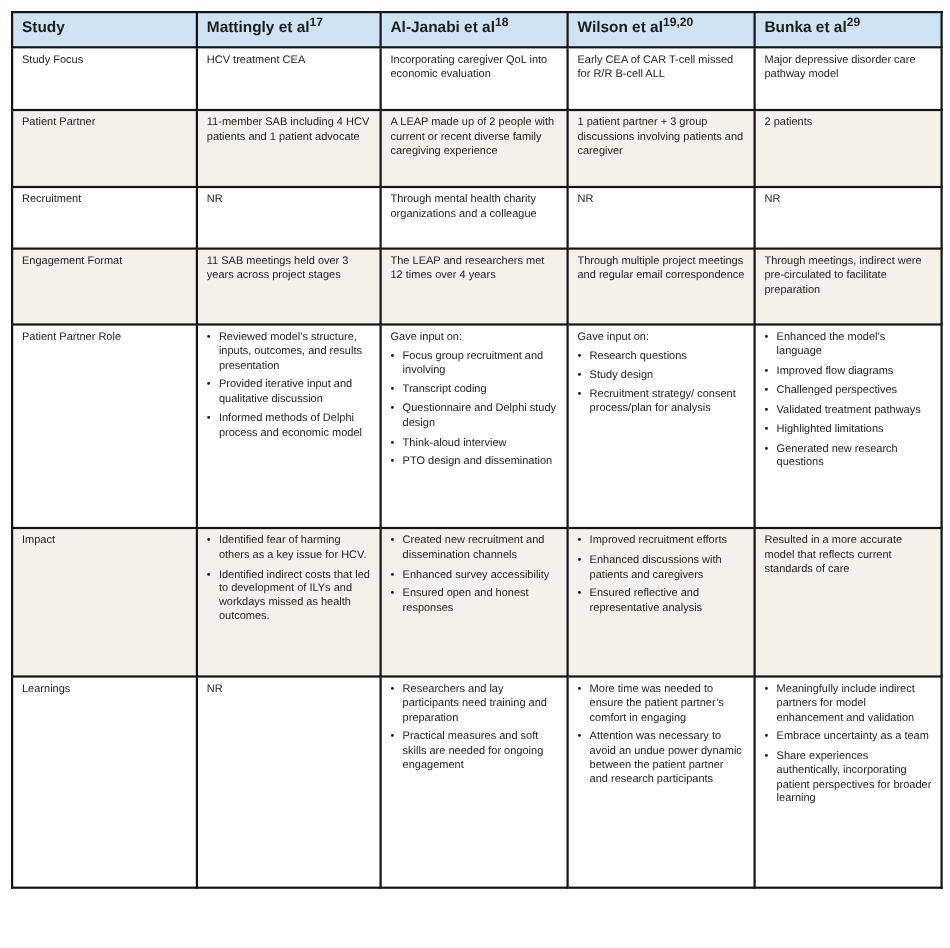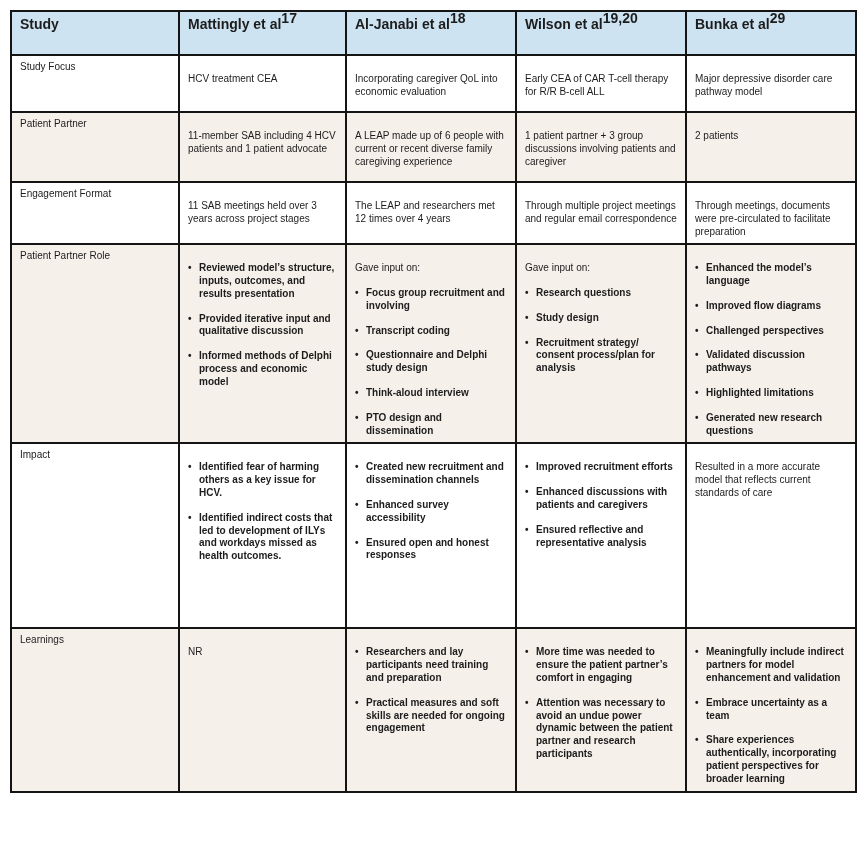--- a/index.html
+++ b/index.html
@@ -34,39 +34,39 @@
   }
   col.c0{width:168px;}
   col.c1{width:167px;}
   col.c2{width:170px;}
   col.c3{width:170px;}
   col.c4{width:170px;}
   thead th{
     background:var(--header-bg);
     font-weight:bold;
     font-size:14px;
-    padding-top:4px;padding-bottom:20px;
+    padding-top:4px;padding-bottom:8px;
   }
   thead tr{height:27px;}
   tbody tr:nth-child(odd){background:var(--row-bg);}
   tbody tr:nth-child(even){background:var(--row-alt-bg);}
   tbody tr:nth-child(1){height:57px;}
   tbody tr:nth-child(2){height:70px;}
   tbody tr:nth-child(3){height:56px;}
   tbody tr:nth-child(4){height:69px;}
   tbody tr:nth-child(5){height:185px;}
   tbody tr:nth-child(6){height:135px;}
   tbody tr:nth-child(7){height:192px;}
-  td p{margin:12px 0 4px 0;}
+  td p{margin:0 0 4px 0;}
   td p:last-child{margin-bottom:0;}
   td ul{margin:0;padding:0;list-style:none;}
-  td li{position:relative;padding-left:11px;margin:12px 0 5px 0;font-weight:bold;}
+  td li{position:relative;padding-left:11px;margin:0 0 5px 0;}
   td li:last-child{margin-bottom:0;}
   td li::before{content:"\2022";position:absolute;left:0;top:0;}
-  sup{font-size:14px;line-height:0;text-align:center;}
+  sup{font-size:11px;line-height:0;text-align:center;}
 </style>
 </head>
 <body>
 
 <div class="wrap">
   <table>
     <colgroup>
       <col class="c0">
         <col class="c1">
         <col class="c2">
@@ -85,54 +85,69 @@
     <tbody>
         <tr>
           <td>Study Focus</td>
           <td>
             <p>HCV treatment CEA</p>
           </td>
           <td>
             <p>Incorporating caregiver QoL into economic evaluation</p>
           </td>
           <td>
-            <p>Early CEA of CAR T-cell therapy for R/R B-cell ALL</p>
+            <p>Early CEA of CAR T-cell missed for R/R B-cell ALL</p>
           </td>
           <td>
             <p>Major depressive disorder care pathway model</p>
           </td>
         </tr>
         <tr>
           <td>Patient Partner</td>
           <td>
             <p>11-member SAB including 4 HCV patients and 1 patient advocate</p>
           </td>
           <td>
-            <p>A LEAP made up of 6 people with current or recent diverse family caregiving experience</p>
+            <p>A LEAP made up of 2 people with current or recent diverse family caregiving experience</p>
           </td>
           <td>
             <p>1 patient partner + 3 group discussions involving patients and caregiver</p>
           </td>
           <td>
             <p>2 patients</p>
           </td>
         </tr>
         <tr>
+          <td>Recruitment</td>
+          <td>
+            <p>NR</p>
+          </td>
+          <td>
+            <p>Through mental health charity organizations and a colleague</p>
+          </td>
+          <td>
+            <p>NR</p>
+          </td>
+          <td>
+            <p>NR</p>
+          </td>
+        </tr>
+        <tr>
           <td>Engagement Format</td>
           <td>
             <p>11 SAB meetings held over 3 years across project stages</p>
           </td>
           <td>
             <p>The LEAP and researchers met 12 times over 4 years</p>
           </td>
           <td>
             <p>Through multiple project meetings and regular email correspondence</p>
           </td>
           <td>
-            <p>Through meetings, documents were pre-circulated to facilitate preparation</p>
+            <p>Through meetings, indirect were pre-circulated to facilitate preparation</p>
           </td>
         </tr>
         <tr>
           <td>Patient Partner Role</td>
           <td>
             <ul>
               <li>Reviewed model’s structure, inputs, outcomes, and results presentation</li>
               <li>Provided iterative input and qualitative discussion</li>
               <li>Informed methods of Delphi process and economic model</li>
             </ul>
@@ -153,21 +168,21 @@
               <li>Research questions</li>
               <li>Study design</li>
               <li>Recruitment strategy/ consent process/plan for analysis</li>
             </ul>
           </td>
           <td>
             <ul>
               <li>Enhanced the model’s language</li>
               <li>Improved flow diagrams</li>
               <li>Challenged perspectives</li>
-              <li>Validated discussion pathways</li>
+              <li>Validated treatment pathways</li>
               <li>Highlighted limitations</li>
               <li>Generated new research questions</li>
             </ul>
           </td>
         </tr>
         <tr>
           <td>Impact</td>
           <td>
             <ul>
               <li>Identified fear of harming others as a key issue for HCV.</li>

